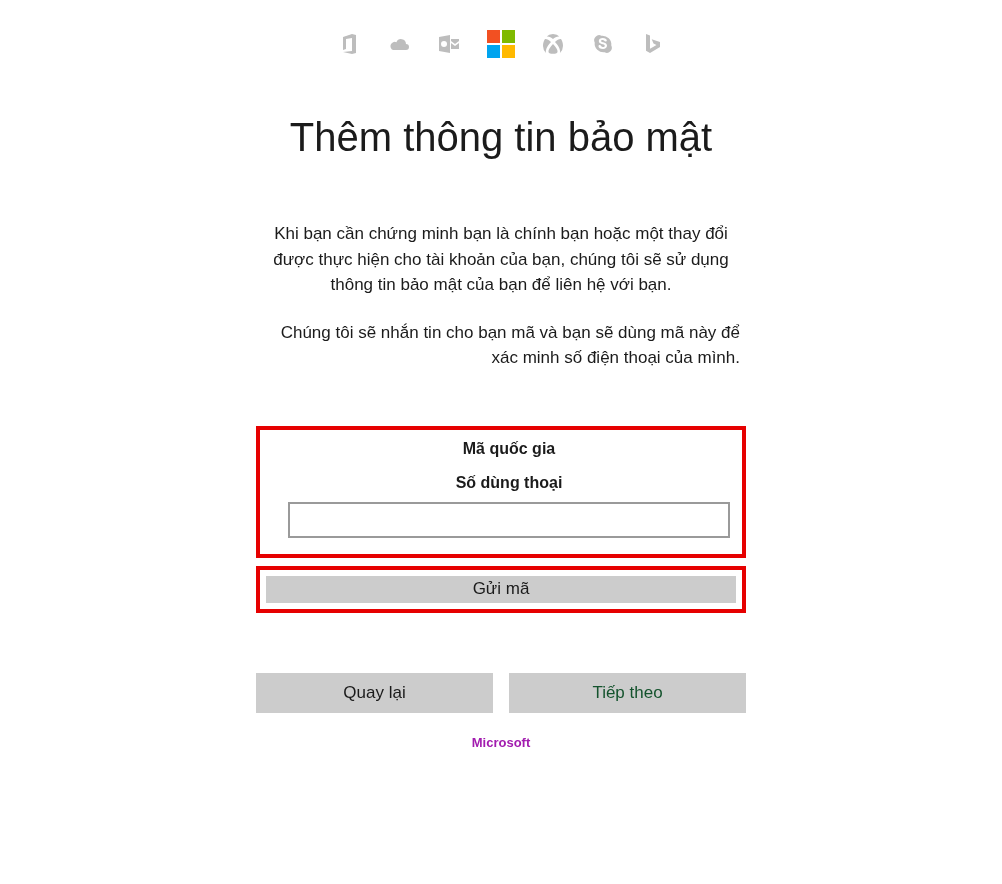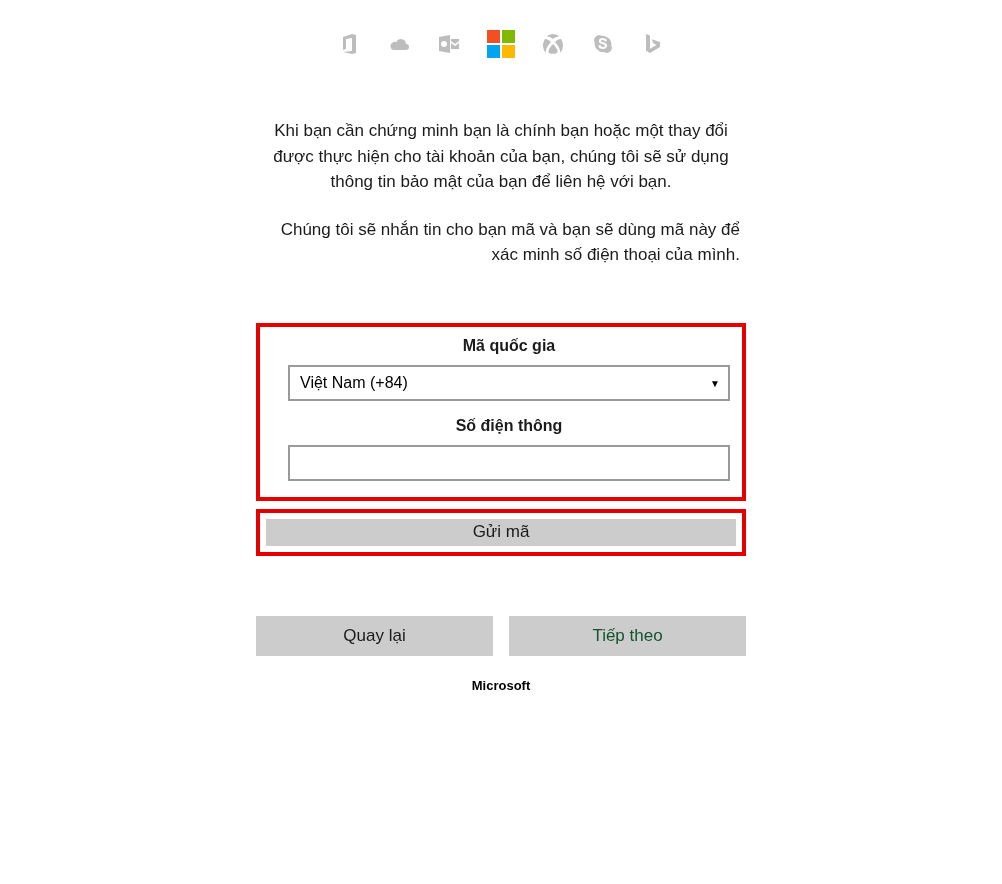--- a/index.html
+++ b/index.html
@@ -155,21 +155,21 @@
       cursor: pointer;
       font-family: inherit;
     }
     .nav-btn.back { color: #1b1b1b; }
     .nav-btn.next { color: #14532d; }
 
     .footer {
       text-align: center;
       font-size: 13px;
       font-weight: 600;
-      color: #000000;
+      color: #a21caf;
       margin-top: 22px;
     }
   </style>
 </head>
 <body>
 
 <div class="service-icons">
   <div class="service-icon">
     <svg viewBox="0 0 24 24">
         <path d="M15 2L6 5v13l3-1V7l6-1v13l-9 1 9 2 4-1V3z"></path>
@@ -202,36 +202,31 @@
       </svg>
   </div>
   <div class="service-icon">
     <svg viewBox="0 0 24 24">
         <path d="M5 2l4 1.4v13.4l6.5-3.8-3-1.4-1.8-4.4L19 10v5l-10 6-4-2.3V2z"></path>
       </svg>
   </div>
 </div>
 
 <div class="content">
+  <h1 class="page-title">Thêm thông tin bảo mật</h1>
 
   <p class="description">Khi bạn cần chứng minh bạn là chính bạn hoặc một thay đổi được thực hiện cho tài khoản của bạn, chúng tôi sẽ sử dụng thông tin bảo mật của bạn để liên hệ với bạn.</p>
   <p class="description2">Chúng tôi sẽ nhắn tin cho bạn mã và bạn sẽ dùng mã này để xác minh số điện thoại của mình.</p>
 
   <div class="highlight-box-1">
     <div>
       <div class="field-label">Mã quốc gia</div>
-      <div class="select-wrapper">
-        <select class="country-select">
-          <option>Việt Nam (+84)</option>
-        </select>
-        <span class="select-caret">▼</span>
-      </div>
     </div>
     <div class="field-block-2">
-      <div class="field-label">Số điện thông</div>
+      <div class="field-label">Số dùng thoại</div>
       <input type="text" class="phone-input" value="" style="">
     </div>
   </div>
 
   <div class="highlight-box-2">
     <button class="send-code-btn">Gửi mã</button>
   </div>
 
   <div class="nav-buttons">
     <button class="nav-btn back">Quay lại</button>

